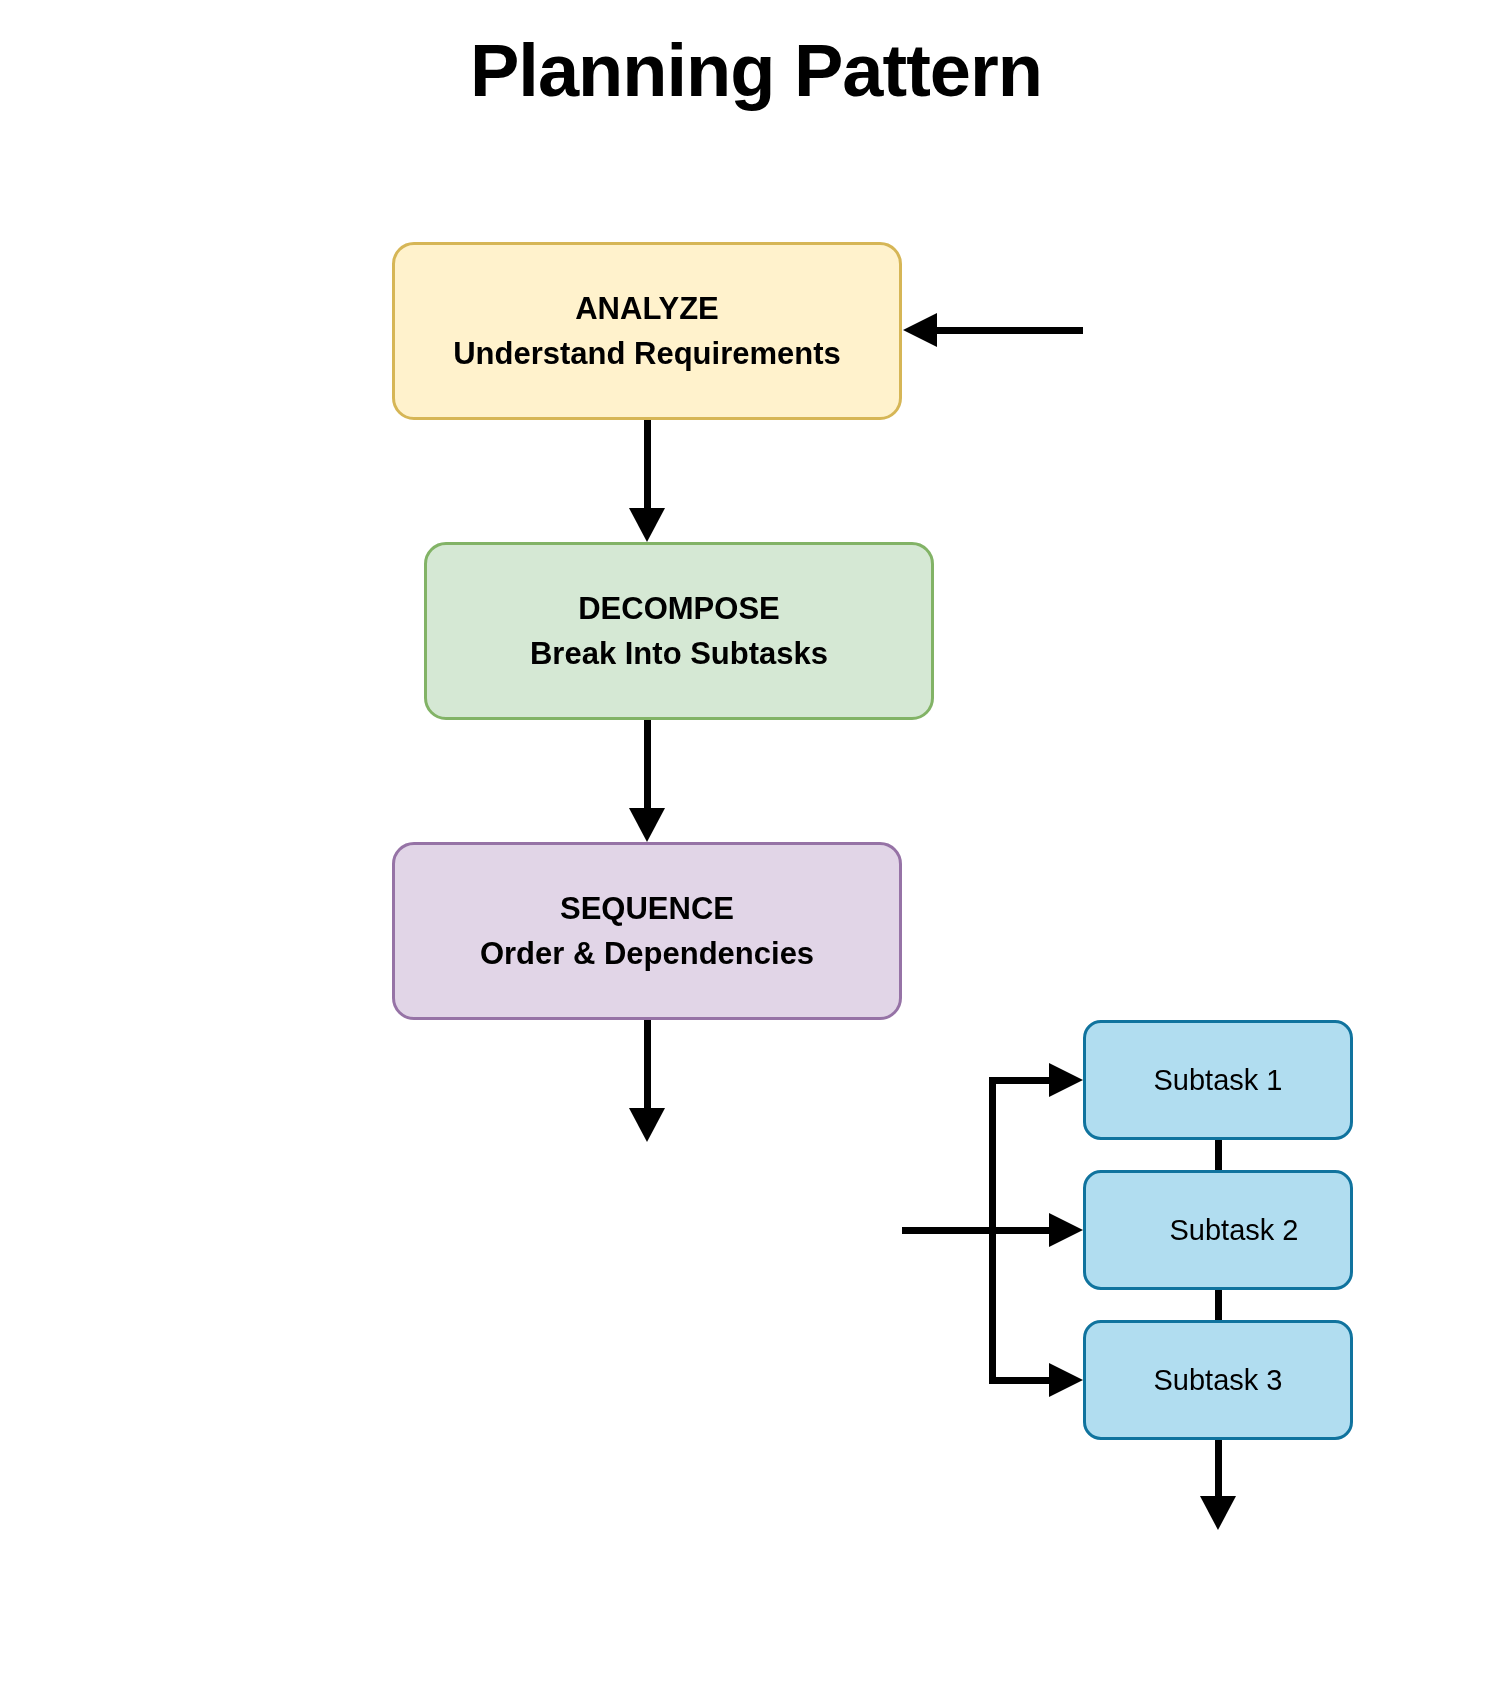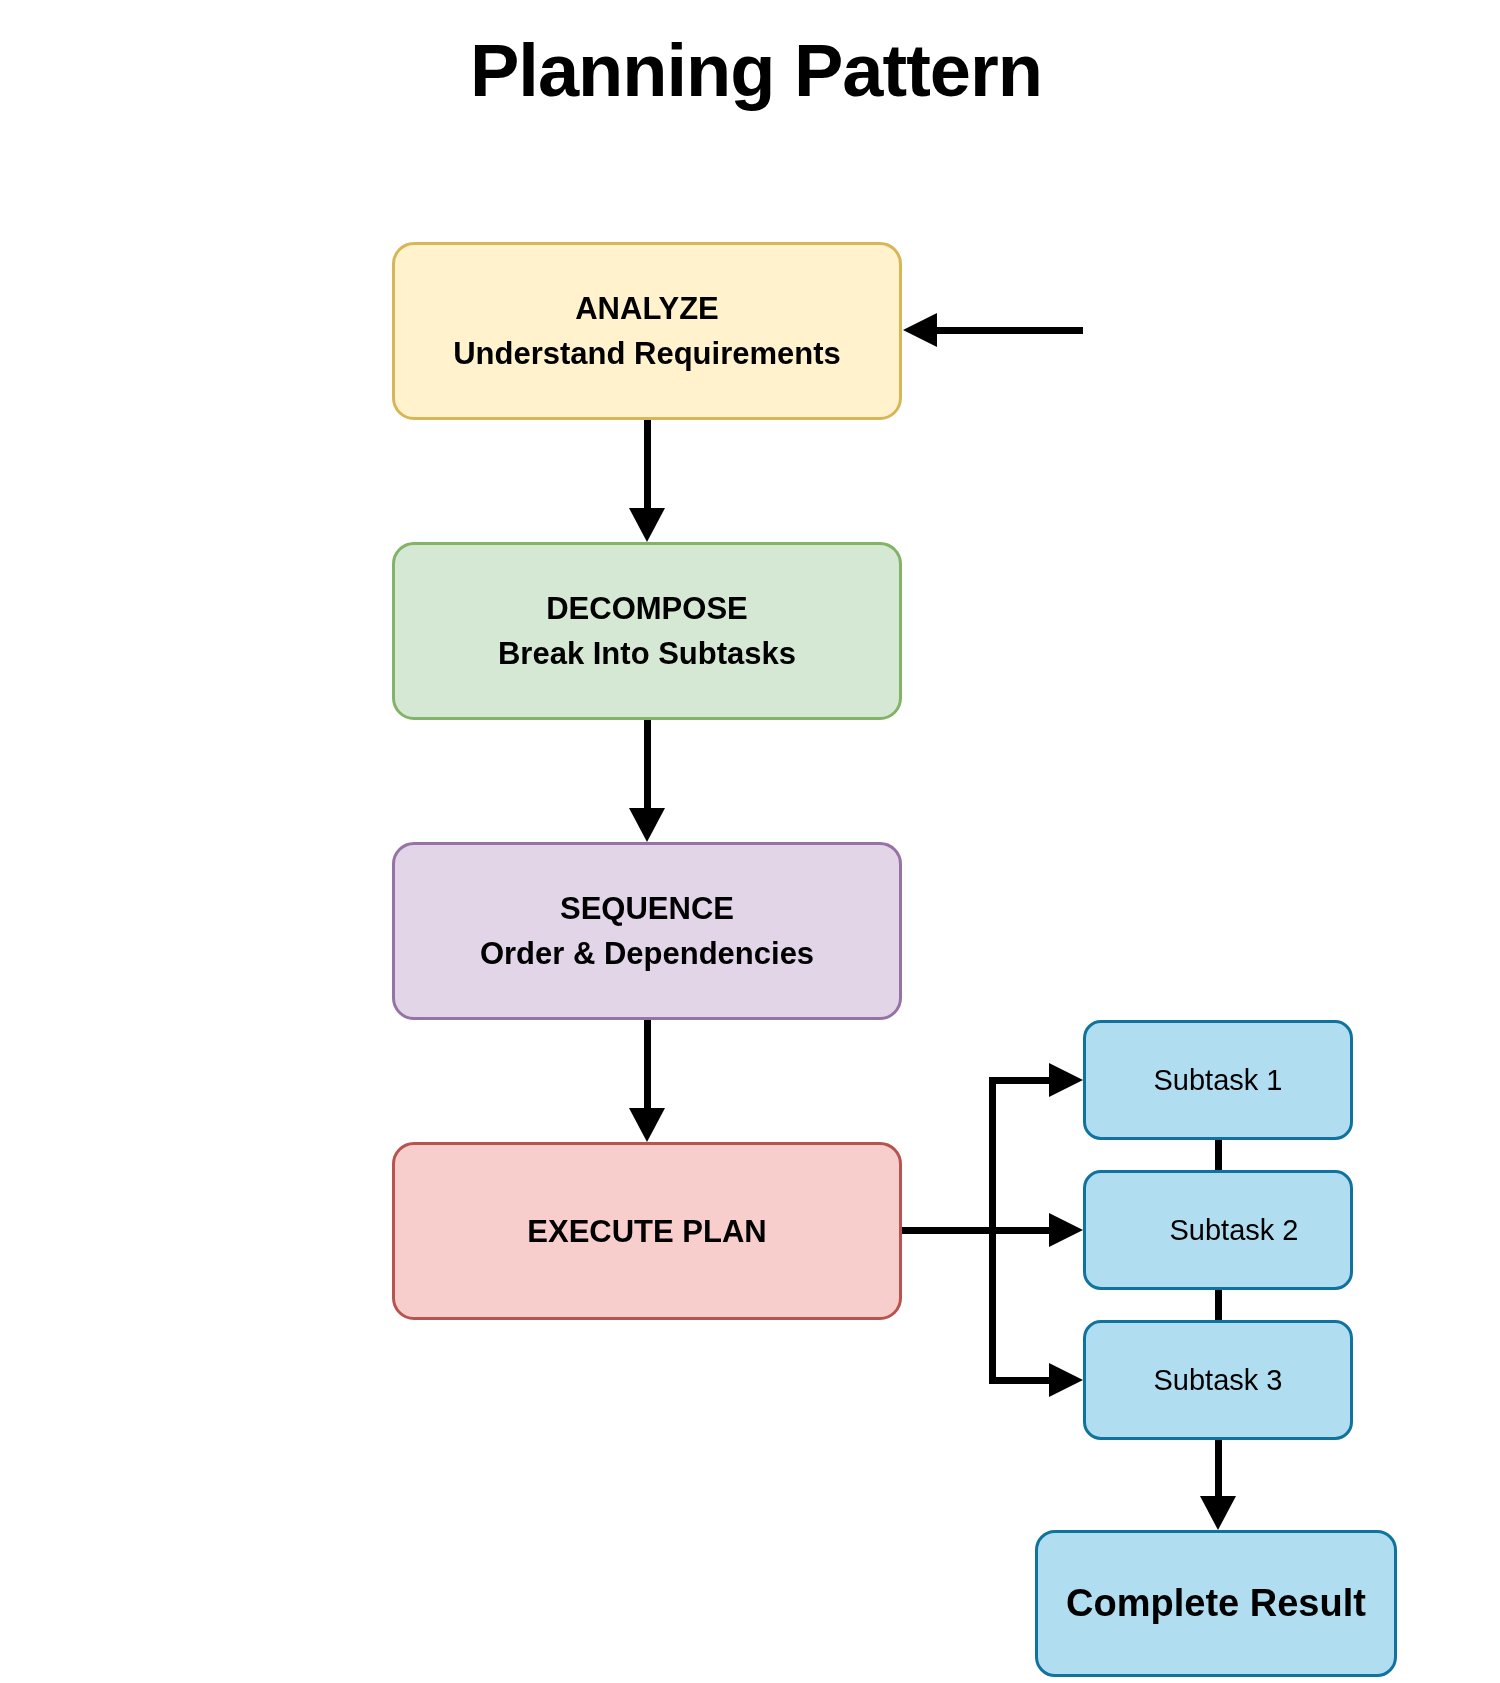--- a/index.html
+++ b/index.html
@@ -35,21 +35,21 @@
     left: 392px;
     width: 510px;
     height: 178px;
     border-radius: 22px;
     border-style: solid;
     border-width: 3px;
     font-size: 31px;
     font-weight: bold;
   }
   .analyze   { top: 242px;  background: var(--yellow-fill); border-color: var(--yellow-border); }
-  .decompose { top: 542px;  background: var(--green-fill);  border-color: var(--green-border); }
+  .decompose { top: 542px;  background: var(--green-fill);  border-color: var(--green-border); margin-left: 32px; }
   .sequence  { top: 842px;  background: var(--purple-fill); border-color: var(--purple-border); }
   .execute   { top: 1142px; background: var(--red-fill);    border-color: var(--red-border); }
   .complex {
     left: 1083px; top: 256px; width: 360px; height: 147px;
     background: var(--blue-fill);
     border: 3px solid var(--blue-border);
     border-radius: 18px;
     font-size: 37px;
     font-weight: bold;
   }
@@ -93,38 +93,32 @@
   <div class="node main-box decompose">
     <span class="l1">DECOMPOSE</span>
     <span class="l2">Break Into Subtasks</span>
   </div>
 
   <div class="node main-box sequence">
     <span class="l1">SEQUENCE</span>
     <span class="l2">Order &amp; Dependencies</span>
   </div>
 
-  <div class="node main-box execute">
-    <span class="l1">EXECUTE PLAN</span>
-  </div>
 
 
   <div class="node subtask subtask1">
     <span>Subtask 1</span>
   </div>
   <div class="node subtask subtask2">
     <span>Subtask 2</span>
   </div>
   <div class="node subtask subtask3">
     <span>Subtask 3</span>
   </div>
 
-  <div class="node complete">
-    <span>Complete Result</span>
-  </div>
 
   <div class="line" style="left:936px; top:326.5px; width:147px; height:7px;"></div>
   <div class="head head-left" style="left:903px; top:313px;"></div>
 
   <div class="line" style="left:643.5px; top:420px; width:7px; height:88px;"></div>
   <div class="head head-down" style="left:629px; top:508px;"></div>
 
   <div class="line" style="left:643.5px; top:720px; width:7px; height:88px;"></div>
   <div class="head head-down" style="left:629px; top:808px;"></div>
 

